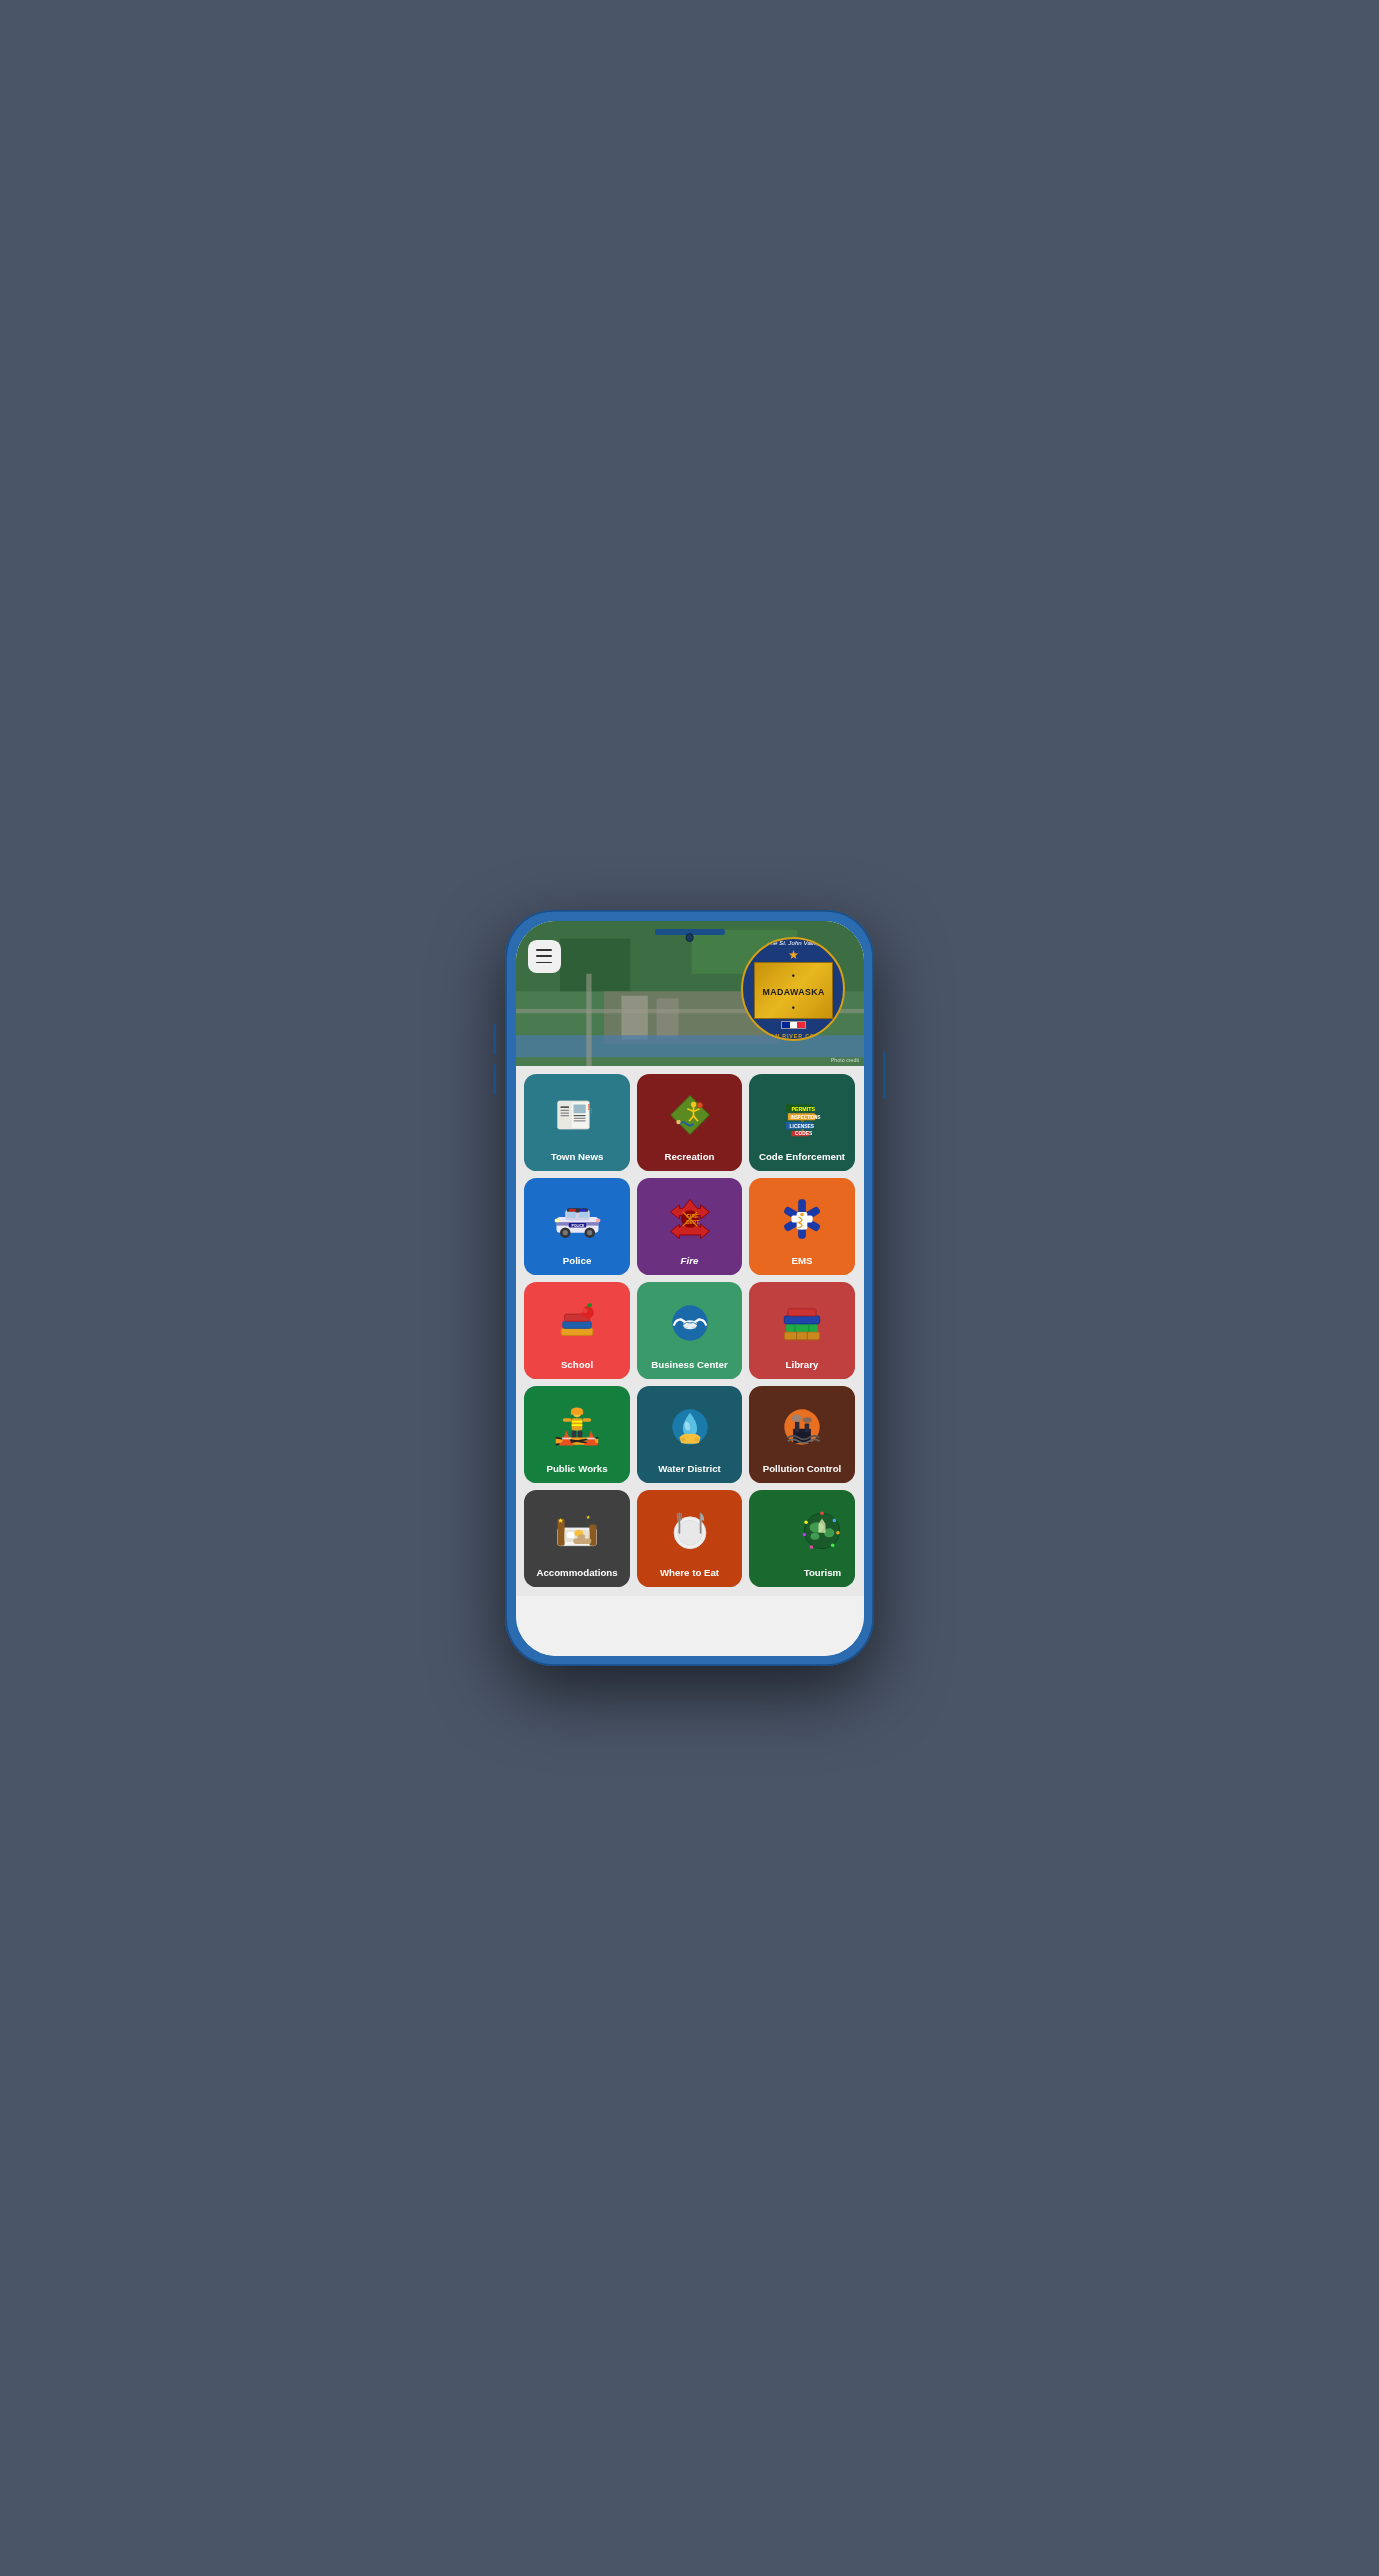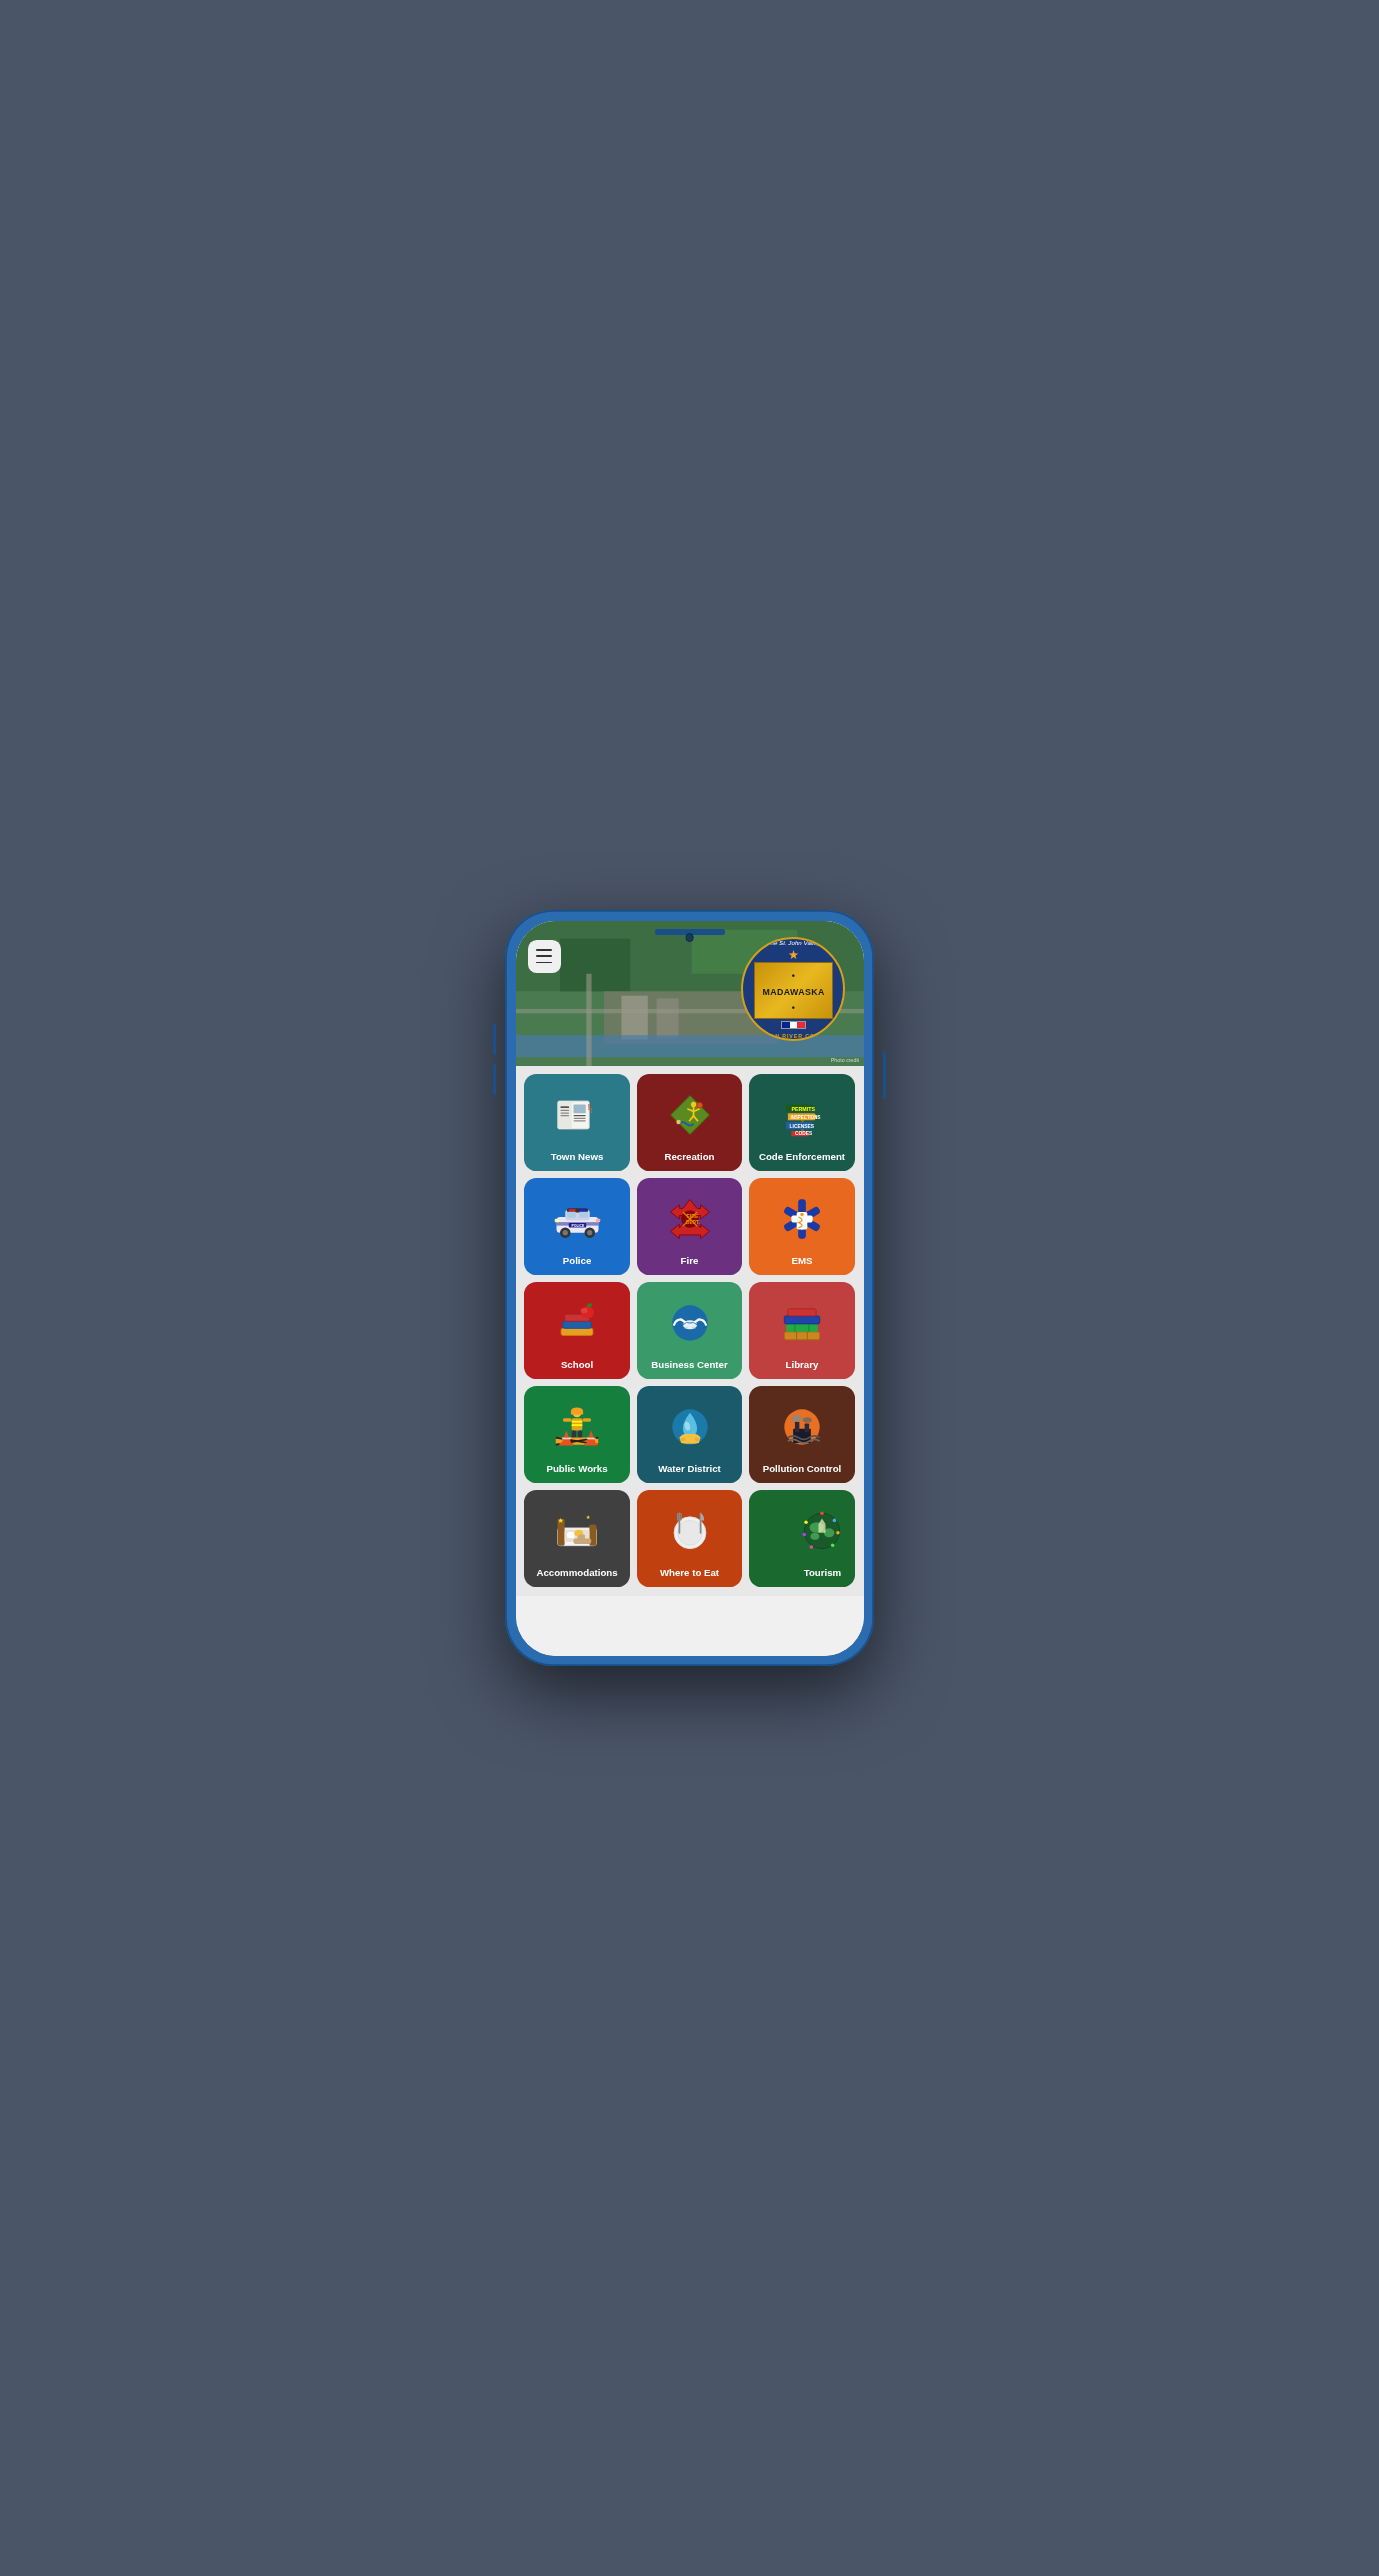--- a/index.html
+++ b/index.html
@@ -259,23 +259,23 @@
       font-weight: 600;
       text-align: center;
       line-height: 1.2;
     }
 
     
     .color-teal { background: #2a7a8a; color: #fff; }
     .color-darkred { background: #7f1d1d; color: #fff; }
     .color-darkgreen { background: #1a5a4a; color: #fff; }
     .color-blue { background: #1a6dc8; color: #fff; }
-    .color-purple { background: #6B3080; color: #fff; }
+    .color-purple { background: #6B3080; color: #fff; font-style: italic; }
     .color-orange { background: #E86820; color: #fff; }
-    .color-teal2 { background: #b91c1c; color: #fff; justify-content: flex-end; }
+    .color-teal2 { background: #ef4444; color: #fff; justify-content: flex-end; }
     .color-medgreen { background: #3a9a6a; color: #fff; }
     .color-pinkred { background: #c04040; color: #fff; }
     .color-green { background: #15803d; color: #fff; }
     .color-darkbrown { background: #5a2a1a; color: #fff; }
     .color-darkteal { background: #1a5a6a; color: #fff; }
     .color-lime { background: #404040; color: #fff; }
     .color-deeporange { background: #c04010; color: #fff; }
     .color-deepgreen { background: #1a6a30; color: #fff; padding-left: 48px; }
 
     .photo-credit {

